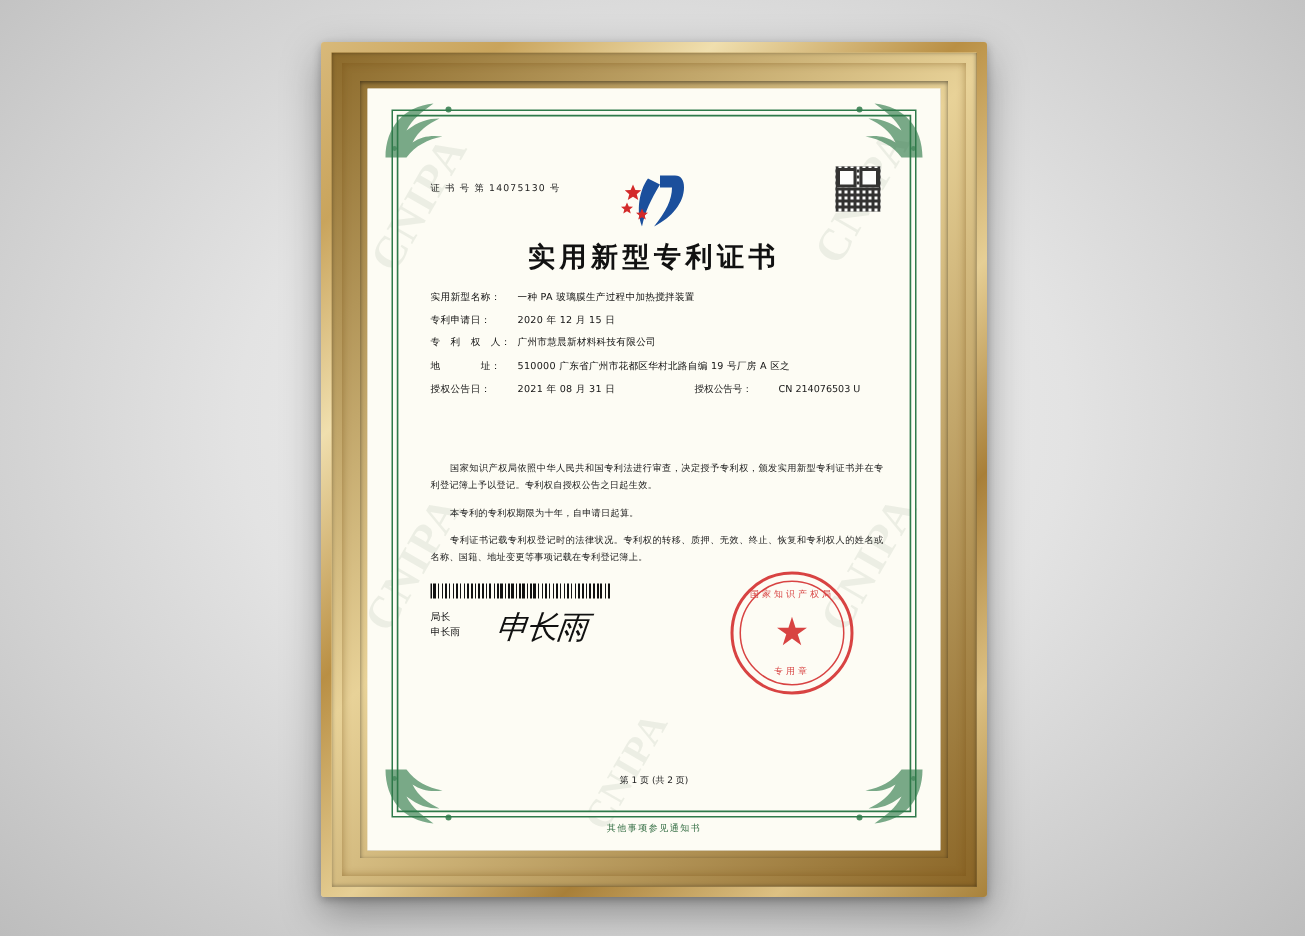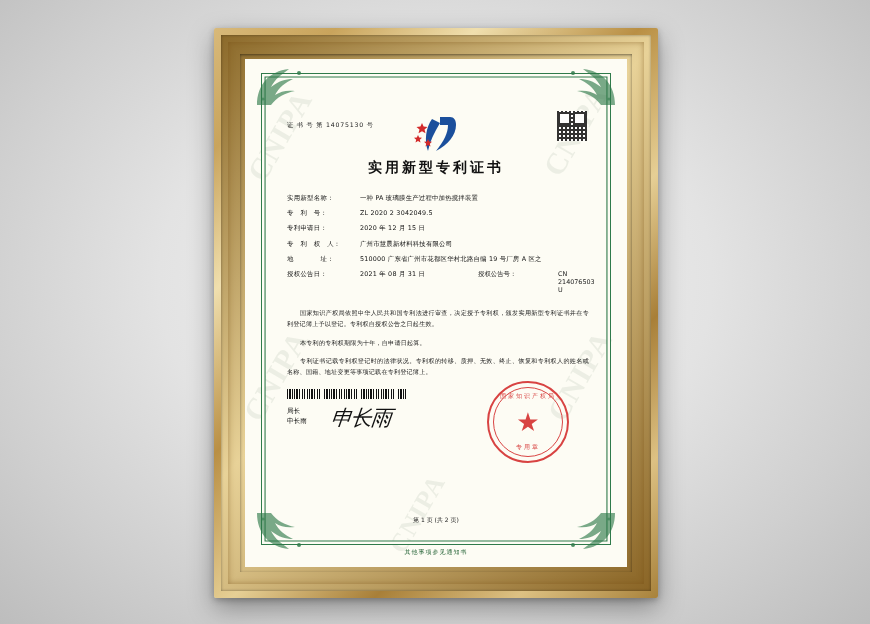--- a/index.html
+++ b/index.html
@@ -151,21 +151,21 @@
   }
   .logo svg { width: 100%; height: 100%; display: block; }
 
   .cert-title {
     position: absolute;
     left: 0; right: 0;
     top: 100px;
     text-align: center;
     font-family: "Liberation Serif", serif;
     font-weight: bold;
-    font-size: 14px;
+    font-size: 18px;
     letter-spacing: 3px;
     color: #111;
   }
 
   
   .fields {
     position: absolute;
     left: 42px;
     right: 28px;
     top: 135px;
@@ -182,25 +182,24 @@
   .field-label {
     flex: 0 0 auto;
     width: 58px;
     letter-spacing: 0.3px;
     color: #111;
   }
   .field-value {
     flex: 1 1 auto;
     letter-spacing: 0.2px;
     color: #111;
-    margin-left: 15px;
   }
   .field-row.split .field-value { flex: 0 0 auto; width: 118px; }
   .field-row.split .field-label2 { flex: 0 0 auto; width: 56px; font-family: Liberation Serif, serif; }
-  .field-row.split .field-value2 { flex: 1 1 auto; margin-left: 24px; }
+  .field-row.split .field-value2 { flex: 1 1 auto; }
 
   
   .body-text {
     position: absolute;
     left: 42px;
     right: 38px;
     top: 248px;
     font-size: 6.1px;
     line-height: 1.85;
     color: #1a1a1a;
@@ -362,24 +361,20 @@
           <path d="M18 26 l1.2 2.6 2.8 .2 -2.2 1.9 .7 2.7 -2.5-1.5 -2.5 1.5 .7-2.7 -2.2-1.9 2.8-.2z" fill="#d32a2a"></path>
         </svg>
       </div>
 
       <div class="cert-title">实用新型专利证书</div>
 
       <div class="fields">
         <div class="field-row">
           <span class="field-label">实用新型名称：</span>
           <span class="field-value">一种 PA 玻璃膜生产过程中加热搅拌装置</span>
-        </div>
-        <div class="field-row">
-          <span class="field-label">专　利　号：</span>
-          <span class="field-value">ZL 2020 2 3042049.5</span>
         </div>
         <div class="field-row">
           <span class="field-label">专利申请日：</span>
           <span class="field-value">2020 年 12 月 15 日</span>
         </div>
         <div class="field-row">
           <span class="field-label">专　利　权　人：</span>
           <span class="field-value">广州市慧晨新材料科技有限公司</span>
         </div>
         <div class="field-row">

